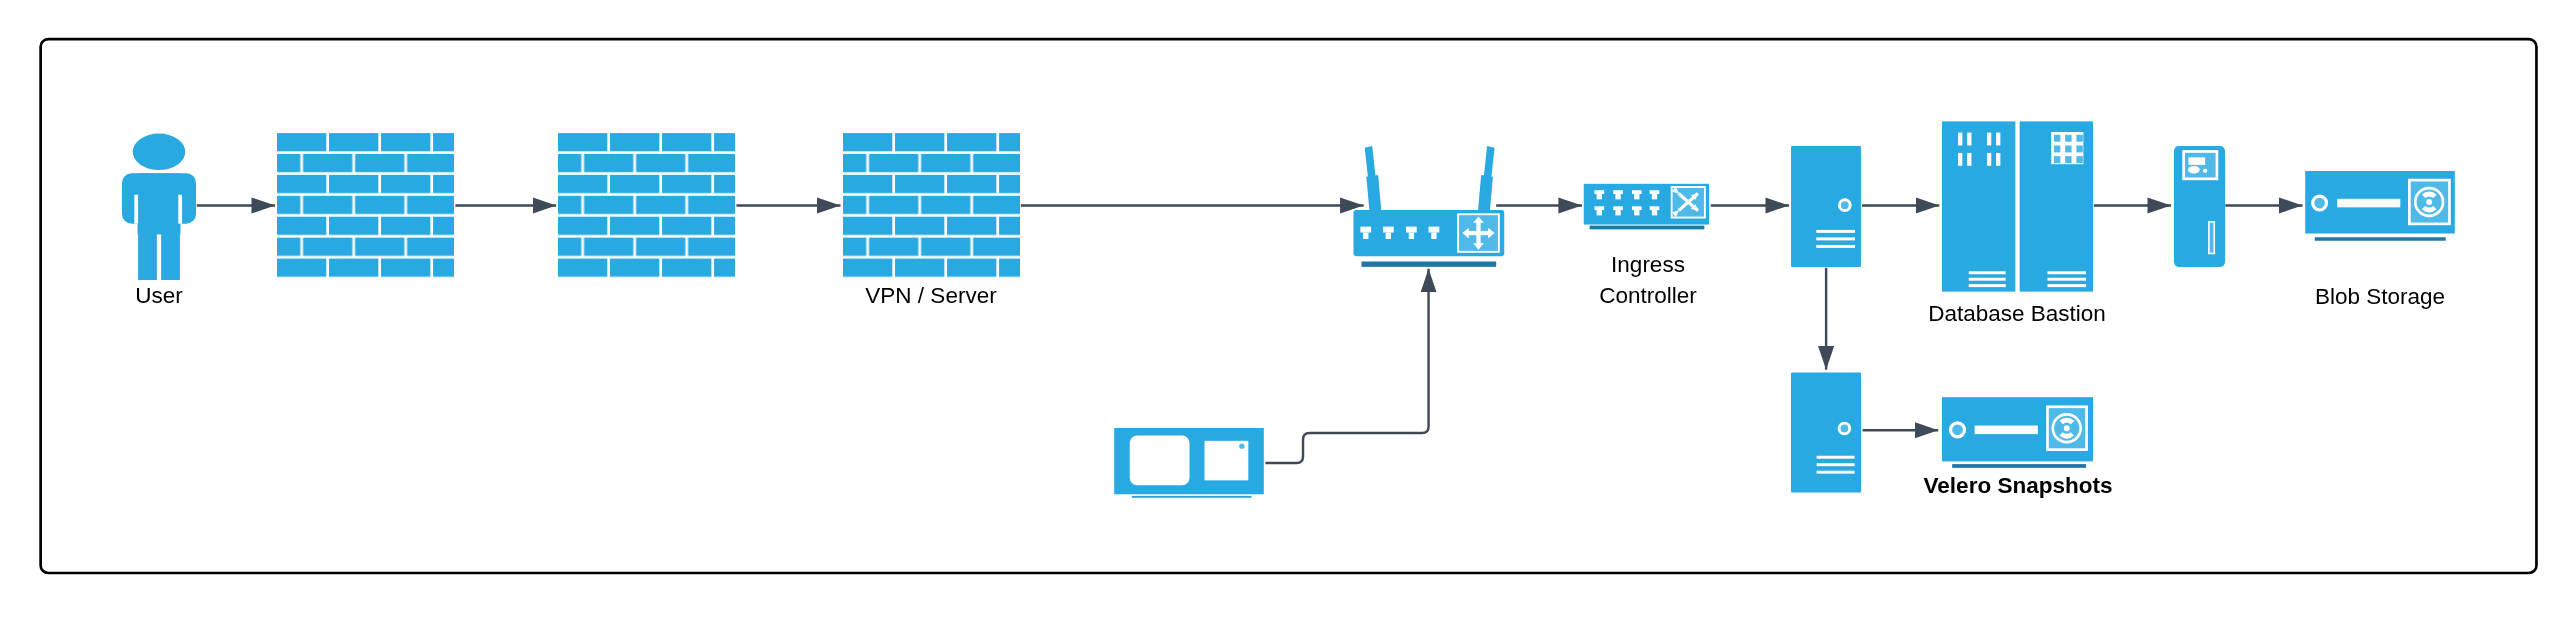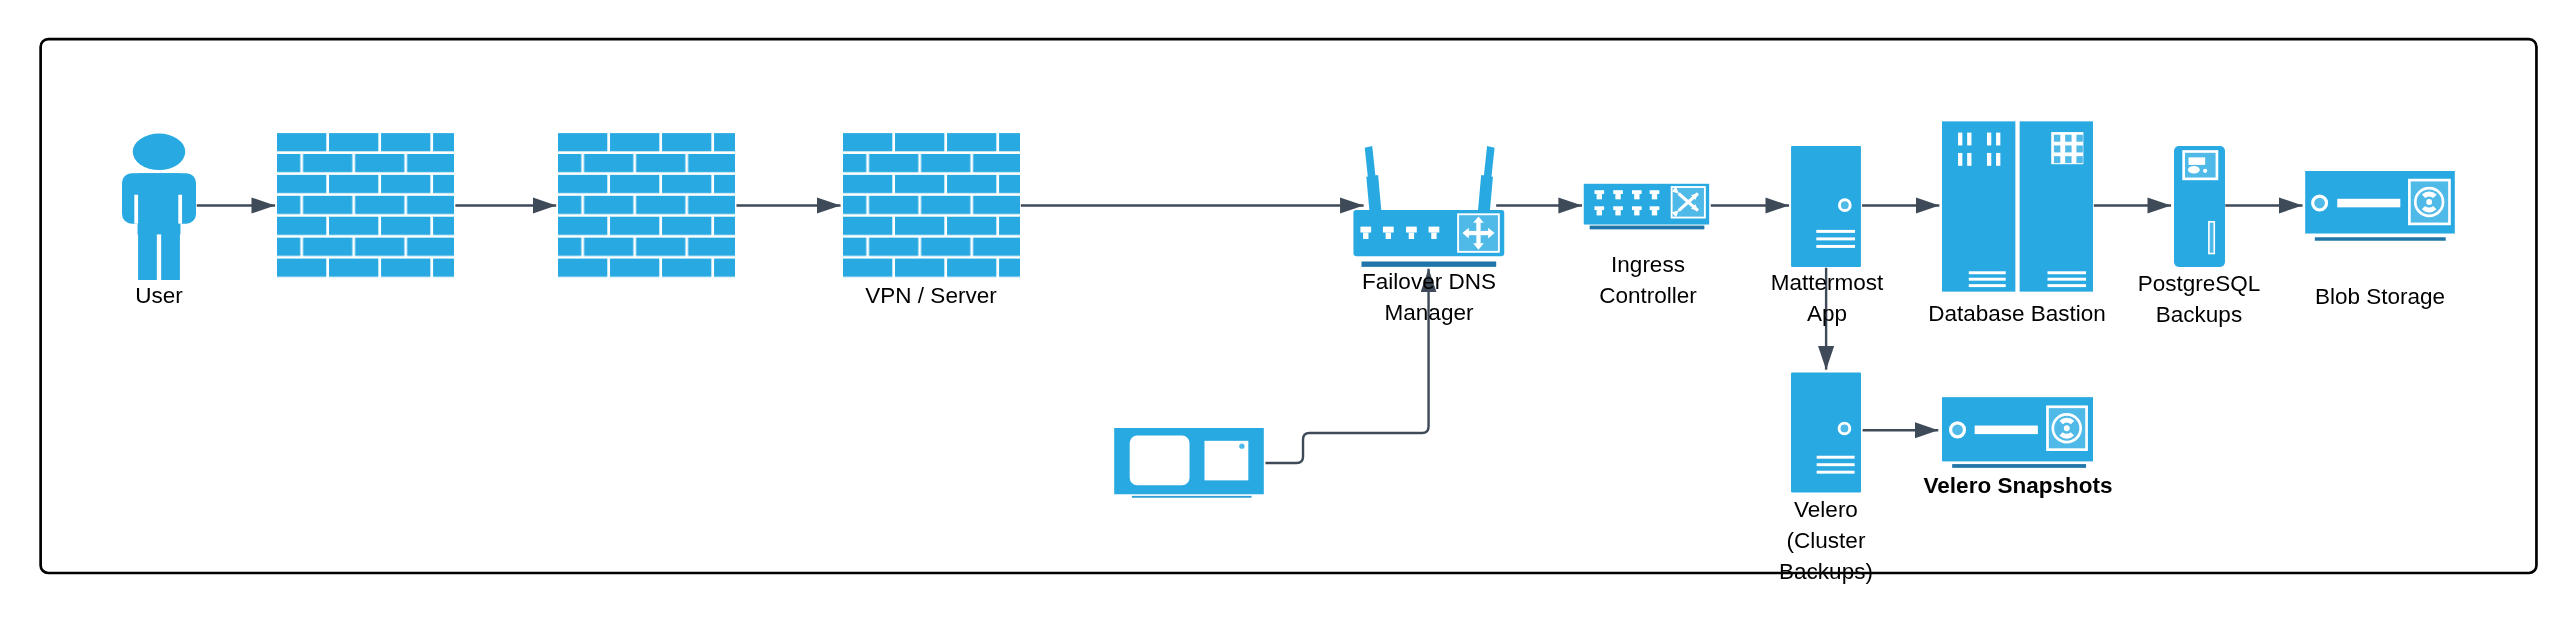--- a/index.html
+++ b/index.html
@@ -114,22 +114,20 @@
         <rect x="241" y="155" width="8" height="44"></rect>
         <rect x="223" y="173" width="44" height="8"></rect>
         <polygon points="245,146 235,158 255,158"></polygon>
         <polygon points="245,208 235,196 255,196"></polygon>
         <polygon points="215,177 227,167 227,187"></polygon>
         <polygon points="275,177 263,167 263,187"></polygon>
       </g>
       <rect x="27" y="230" width="251" height="10" fill="#2076A8"></rect>
     </svg>
   </div>
-  <div class="label" style="left:1429px;top:266px;">Failover DNS
-Manager</div>
 
   <div class="node" style="left:1580px;top:180px;">
     <svg class="icon" width="134" height="51" viewBox="0 0 250 95">
       <rect x="7" y="7" width="234" height="76" fill="#29A9E1"></rect>
       <g fill="#ffffff">
         <rect x="27" y="19" width="18" height="7"></rect>
           <rect x="31" y="26" width="10" height="10"></rect>
         <rect x="62" y="19" width="18" height="7"></rect>
           <rect x="66" y="26" width="10" height="10"></rect>
         <rect x="97" y="19" width="18" height="7"></rect>
@@ -158,22 +156,20 @@
 
   <div class="node" style="left:1791px;top:146px;">
     <svg class="icon" width="70" height="121" viewBox="0 0 130 225">
       <rect width="130" height="225" rx="2" fill="#29A9E1"></rect>
       <circle cx="100" cy="110" r="10" fill="#4FB9E8" stroke="#ffffff" stroke-width="5.5"></circle>
       <rect x="47" y="156" width="72" height="5.5" fill="#ffffff"></rect>
       <rect x="47" y="170" width="72" height="5.5" fill="#ffffff"></rect>
       <rect x="47" y="184" width="72" height="5.5" fill="#ffffff"></rect>
     </svg>
   </div>
-  <div class="label" style="left:1827px;top:267px;">Mattermost
-App</div>
 
   <div class="node" style="left:1942px;top:121px;">
     <svg class="icon" width="151" height="171" viewBox="0 0 282 318">
       <rect x="0" y="0" width="137" height="318" fill="#29A9E1"></rect>
       <rect x="145" y="0" width="137" height="318" fill="#29A9E1"></rect>
       <g fill="#ffffff">
         <rect x="30" y="21" width="8" height="24"></rect>
           <rect x="47" y="21" width="8" height="24"></rect>
         <rect x="84" y="21" width="8" height="24"></rect>
           <rect x="101" y="21" width="8" height="24"></rect>
@@ -209,22 +205,20 @@
   <div class="node" style="left:2174px;top:146px;">
     <svg class="icon" width="51" height="121" viewBox="0 0 95 225">
       <rect width="95" height="225" rx="9" fill="#29A9E1"></rect>
       <rect x="18" y="10" width="62" height="51" fill="#4FB9E8" stroke="#ffffff" stroke-width="5"></rect>
       <rect x="27" y="21" width="31" height="14" fill="#ffffff"></rect>
       <ellipse cx="37" cy="44" rx="11" ry="7" fill="#ffffff"></ellipse>
       <circle cx="58" cy="46" r="4" fill="#ffffff"></circle>
       <rect x="65" y="141" width="10" height="59" fill="#4FB9E8" stroke="#ffffff" stroke-width="3"></rect>
     </svg>
   </div>
-  <div class="label" style="left:2199px;top:268px;">PostgreSQL
-Backups</div>
 
   <div class="node" style="left:2305px;top:171px;">
     <svg class="icon" width="150" height="70" viewBox="0 0 280 131">
       <rect width="280" height="117" fill="#29A9E1"></rect>
       <circle cx="27" cy="60" r="13" fill="#4FB9E8" stroke="#ffffff" stroke-width="6"></circle>
       <rect x="60" y="52" width="118" height="16" fill="#ffffff"></rect>
       <rect x="195" y="17" width="75" height="82" fill="#4FB9E8" stroke="#ffffff" stroke-width="5"></rect>
       <circle cx="232" cy="58" r="26" fill="#4FB9E8" stroke="#ffffff" stroke-width="5"></circle>
       <circle cx="232" cy="58" r="15" fill="none" stroke="#ffffff" stroke-width="9" stroke-dasharray="23.5 23.5" transform="rotate(45 232 58)"></circle>
       <circle cx="232" cy="58" r="5.5" fill="#ffffff"></circle>
@@ -245,23 +239,20 @@
 
   <div class="node" style="left:1791px;top:372px;">
     <svg class="icon" width="70" height="121" viewBox="0 0 131 225">
       <rect width="131" height="225" rx="2" fill="#29A9E1"></rect>
       <circle cx="100" cy="105" r="10" fill="#4FB9E8" stroke="#ffffff" stroke-width="5.5"></circle>
       <rect x="48" y="156" width="71" height="5.5" fill="#ffffff"></rect>
       <rect x="48" y="170" width="71" height="5.5" fill="#ffffff"></rect>
       <rect x="48" y="184" width="71" height="5.5" fill="#ffffff"></rect>
     </svg>
   </div>
-  <div class="label" style="left:1826px;top:494px;">Velero
-(Cluster
-Backups)</div>
 
   <div class="node" style="left:1942px;top:397px;">
     <svg class="icon" width="151" height="71" viewBox="0 0 282 132">
       <rect width="282" height="120" fill="#29A9E1"></rect>
       <circle cx="29" cy="61" r="13" fill="#4FB9E8" stroke="#ffffff" stroke-width="6"></circle>
       <rect x="61" y="53" width="118" height="16" fill="#ffffff"></rect>
       <rect x="197" y="18" width="73" height="80" fill="#4FB9E8" stroke="#ffffff" stroke-width="5"></rect>
       <circle cx="233" cy="58" r="26" fill="#4FB9E8" stroke="#ffffff" stroke-width="5"></circle>
       <circle cx="233" cy="58" r="15" fill="none" stroke="#ffffff" stroke-width="9" stroke-dasharray="23.5 23.5" transform="rotate(45 233 58)"></circle>
       <circle cx="233" cy="58" r="5.5" fill="#ffffff"></circle>

